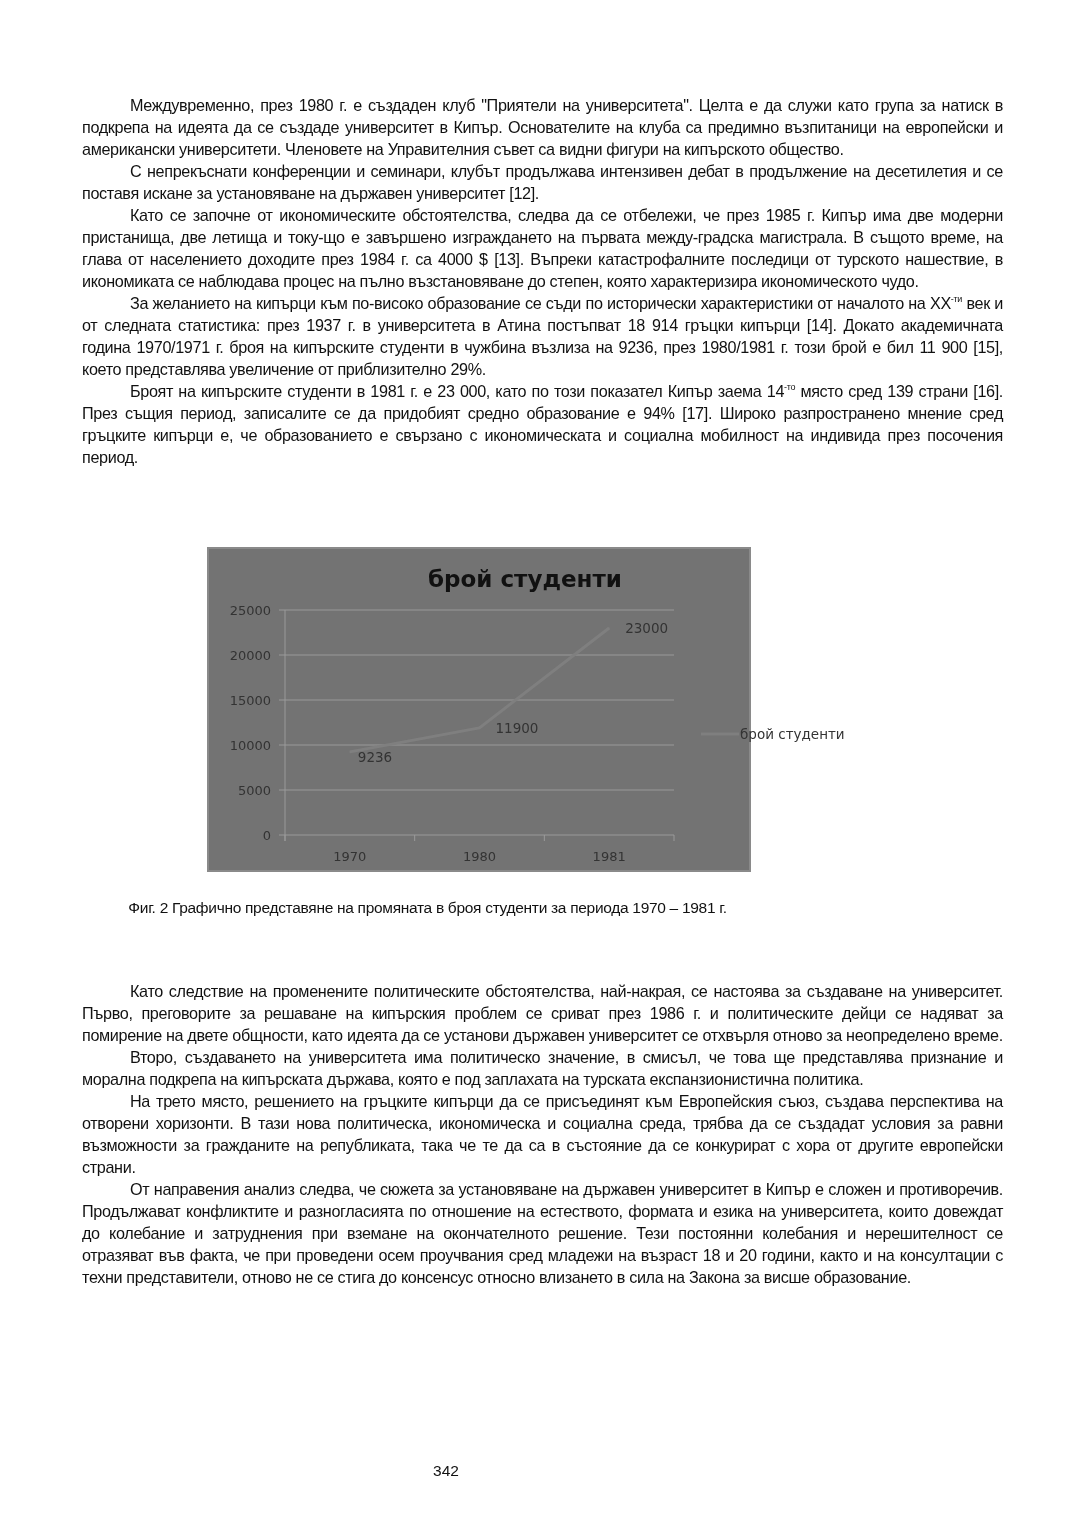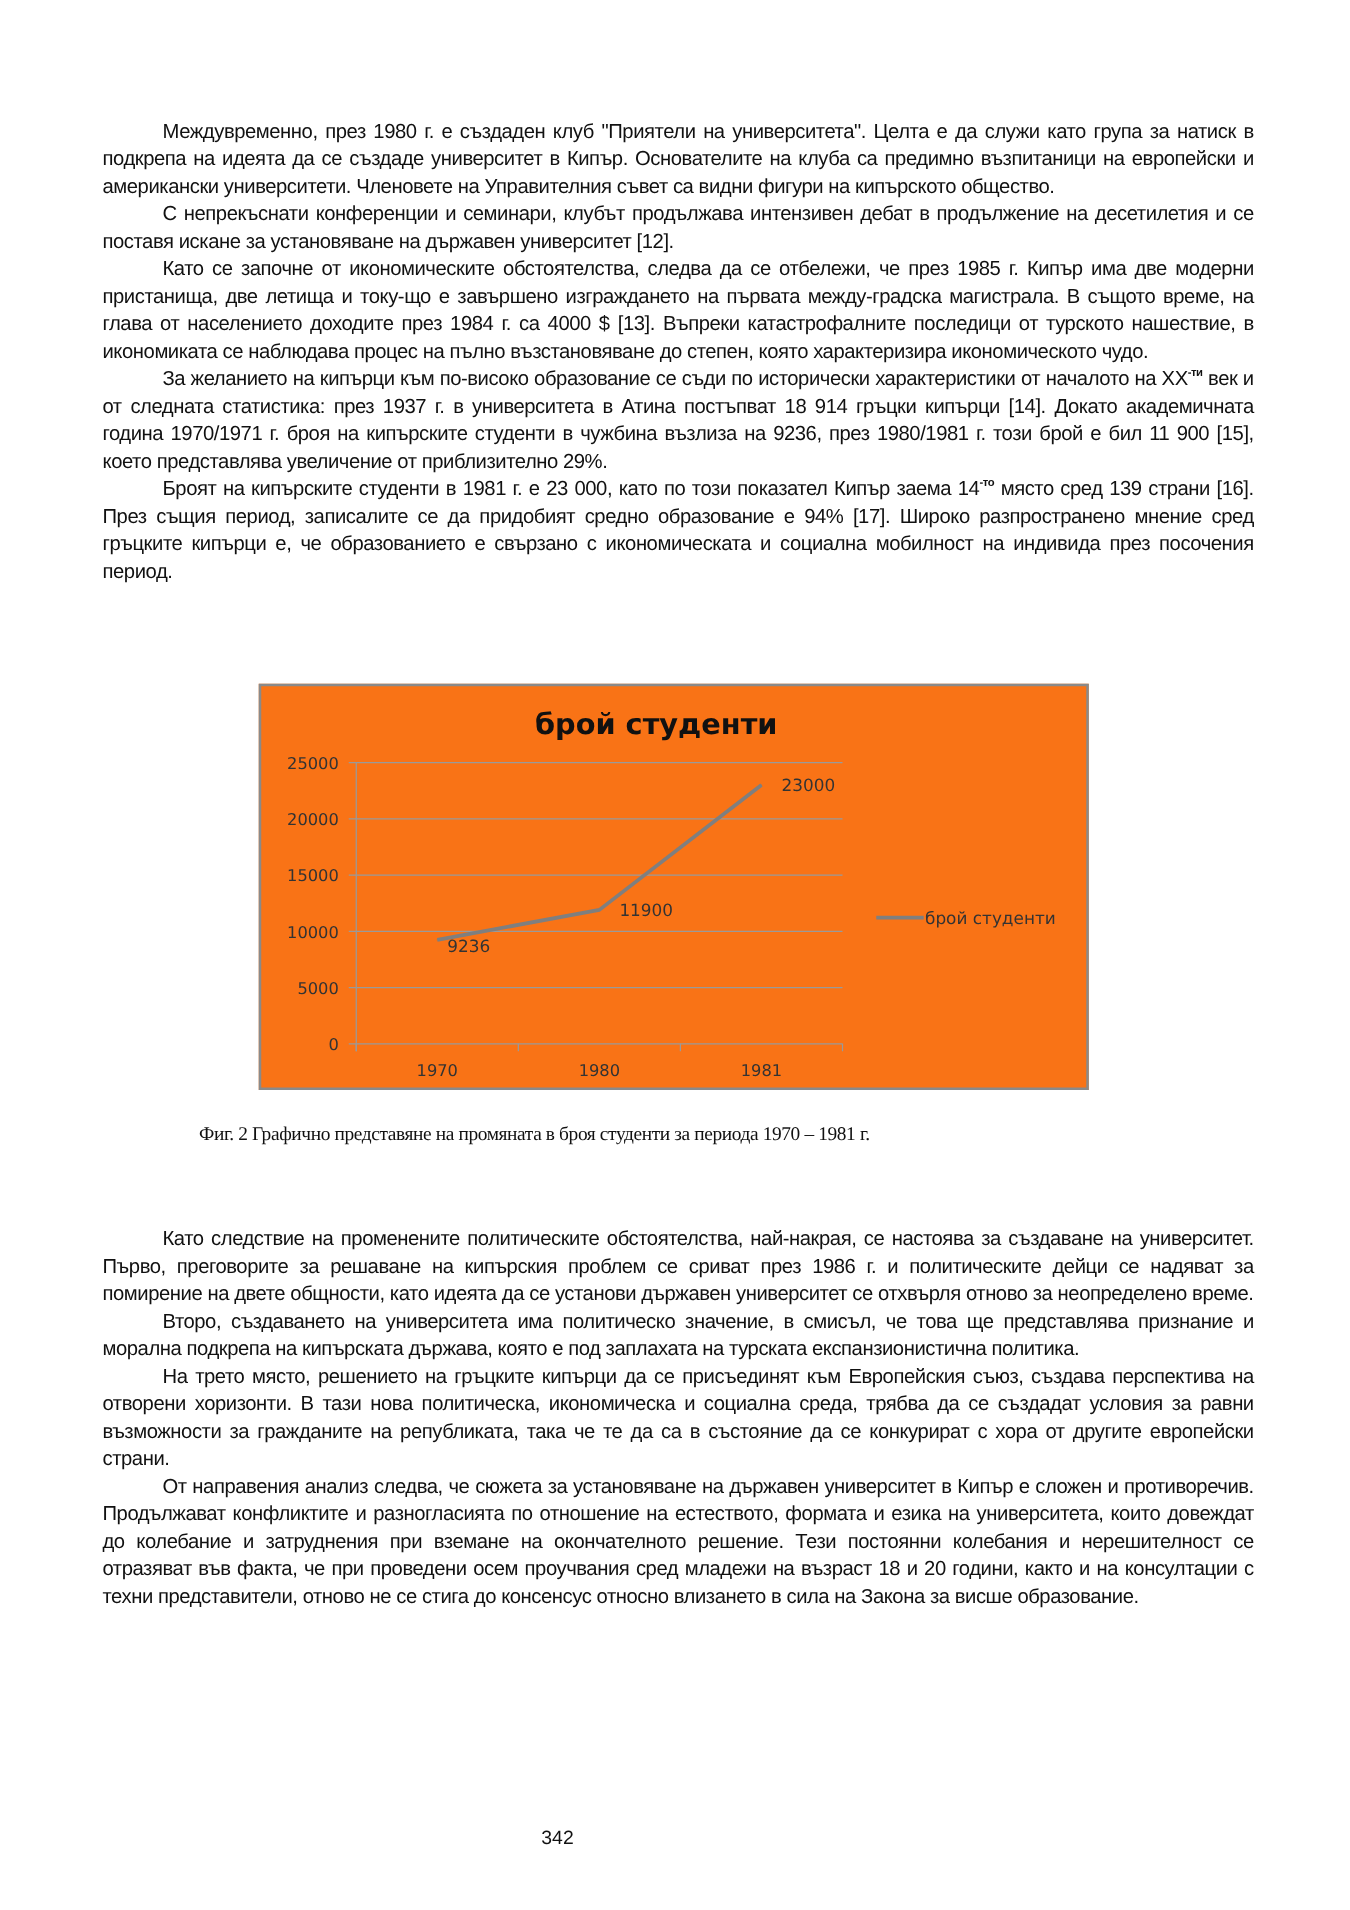--- a/index.html
+++ b/index.html
@@ -3,31 +3,31 @@
 <meta charset="utf-8">
 <style>
   html, body { margin: 0; padding: 0; background: #ffffff; }
   body { width: 1080px; height: 1528px; position: relative; overflow: hidden; color: #111; }
   .text {
     position: absolute; left: 82px; width: 921px;
     font-family: "Liberation Sans", sans-serif; font-size: 16.2px; line-height: 22px;
     text-align: justify; letter-spacing: -0.35px; margin-top: 17px;
   }
   .text p { margin: 0; text-indent: 48px; }
-  sup { font-size: 9px; line-height: 0; position: relative; top: -1px; font-weight: bold; }
+  sup { font-size: 9px; line-height: 0; position: relative; top: -1px; }
   #block1 { top: 77px; }
   #block2 { top: 963px; }
   .chart-frame {
-    position: absolute; left: 207px; top: 547px; width: 664px; height: 325px;
-    border: 2px solid #8a8a8a; box-sizing: border-box; background: #f97316;
+    position: absolute; left: 207px; top: 547px; width: 544px; height: 325px;
+    border: 2px solid #8a8a8a; box-sizing: border-box; background: #737373;
   }
   #chart { position: absolute; left: 0; top: 0; }
   .caption {
     position: absolute; top: 899px; left: 0; width: 855px; text-align: center;
-    font-family: Liberation Serif, serif; font-size: 15.5px; letter-spacing: -0.3px;
+    font-family: Liberation Sans, sans-serif; font-size: 15.5px; letter-spacing: -0.3px;
   }
   .pagenum {
     position: absolute; top: 1462px; left: 0; width: 892px; text-align: center;
     font-family: "Liberation Sans", sans-serif; font-size: 15.5px;
   }
   .ctext { font-family: "DejaVu Sans", sans-serif; fill: #333; }
 </style>
 </head>
 <body>
 

